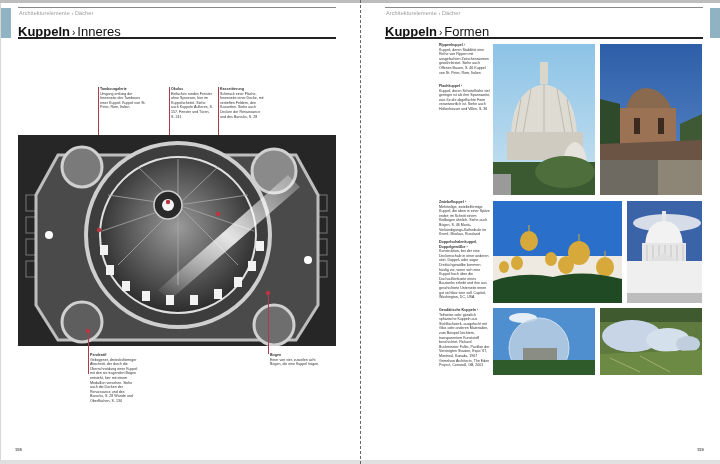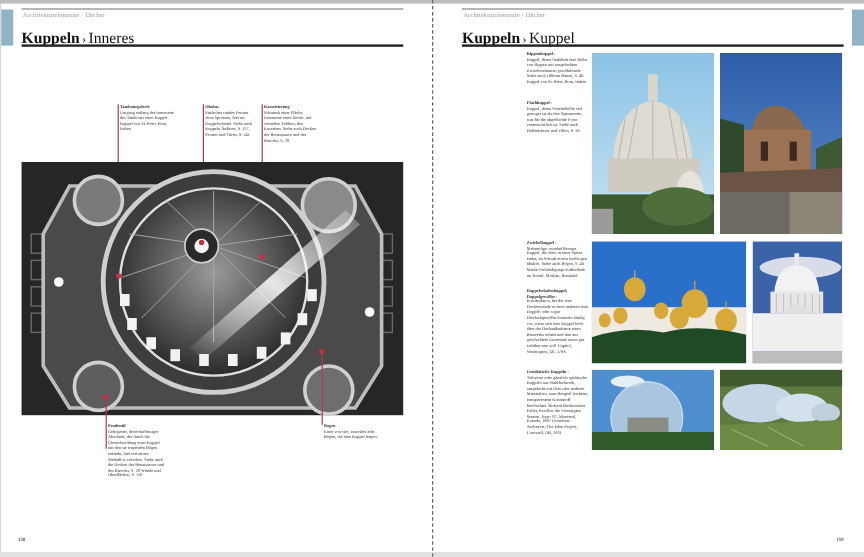--- a/index.html
+++ b/index.html
@@ -1,19 +1,19 @@
 <!DOCTYPE html>
 <html><head>
 <meta charset="utf-8">
 <style>
   * { box-sizing: border-box; margin: 0; padding: 0; }
   html, body { width: 720px; height: 464px; overflow: hidden; background: #e6e6e6; }
   body { font-family: "Liberation Sans", sans-serif; color: #222; position: relative; }
   .spread { position: absolute; left: 0; top: 0; width: 720px; height: 464px; }
-  .page { position: absolute; top: 0; height: 460px; background: #fff; font-family: Liberation Serif, serif; }
+  .page { position: absolute; top: 0; height: 460px; background: #fff; }
   .page.left { left: 0; width: 360px; border-left: 1px solid #d8d8d8; }
   .page.right { left: 360px; width: 360px; }
   .gutter { position: absolute; left: 360px; top: 0; width: 0; height: 464px; border-left: 1px dashed #666; z-index: 5; }
   .top-strip { position: absolute; left: 0; top: 0; width: 720px; height: 3px; background: #bdbdbd; z-index: 4; }
   .bottom-strip { position: absolute; left: 0; top: 460px; width: 720px; height: 4px; background: #e0e0e0; }
 
   .tab-marker { position: absolute; width: 10px; height: 30px; background: #8fb3c3; }
   .tab-marker.left { left: 0; top: 8px; }
   .tab-marker.right { left: 350px; top: 8px; }
 
@@ -171,21 +171,21 @@
     </div>
 
     <div class="page-number" style="left:14px; top:447px;">158</div>
   </div>
 
   <div class="page right">
     <div class="tab-marker right"></div>
     <div class="rule-thin" style="left:25px; top:7px; width:318px;"></div>
     <div class="section-label" style="left:26px; top:10px;">Architekturelemente › Dächer</div>
     <div class="page-title" style="left:25px; top:24px;">
-      <b>Kuppeln</b><span class="sep">›</span><span class="sub">Kuppel</span>
+      <b>Kuppeln</b><span class="sep">›</span><span class="sub">Formen</span>
     </div>
     <div class="rule-thick" style="left:25px; top:37px; width:318px;"></div>
 
     <div class="caption-block" style="left:79px; top:43px;">
       <span class="head">Rippenkuppel ›</span>
       <span>Kuppel, deren Stabilität eine Reihe von Rippen mit ausgefachten Zwischenräumen gewährleistet. Siehe auch Offenes Bauen, S. 46 Kuppel von St. Peter, Rom, Italien</span>
     </div>
     <div class="caption-block" style="left:79px; top:84px;">
       <span class="head">Flachkuppel ›</span>
       <span>Kuppel, deren Scheitelhöhe viel geringer ist als ihre Spannweite, was für die abgeflachte Form verantwortlich ist. Siehe auch Hallenhäuser und Villen, S. 36</span>

